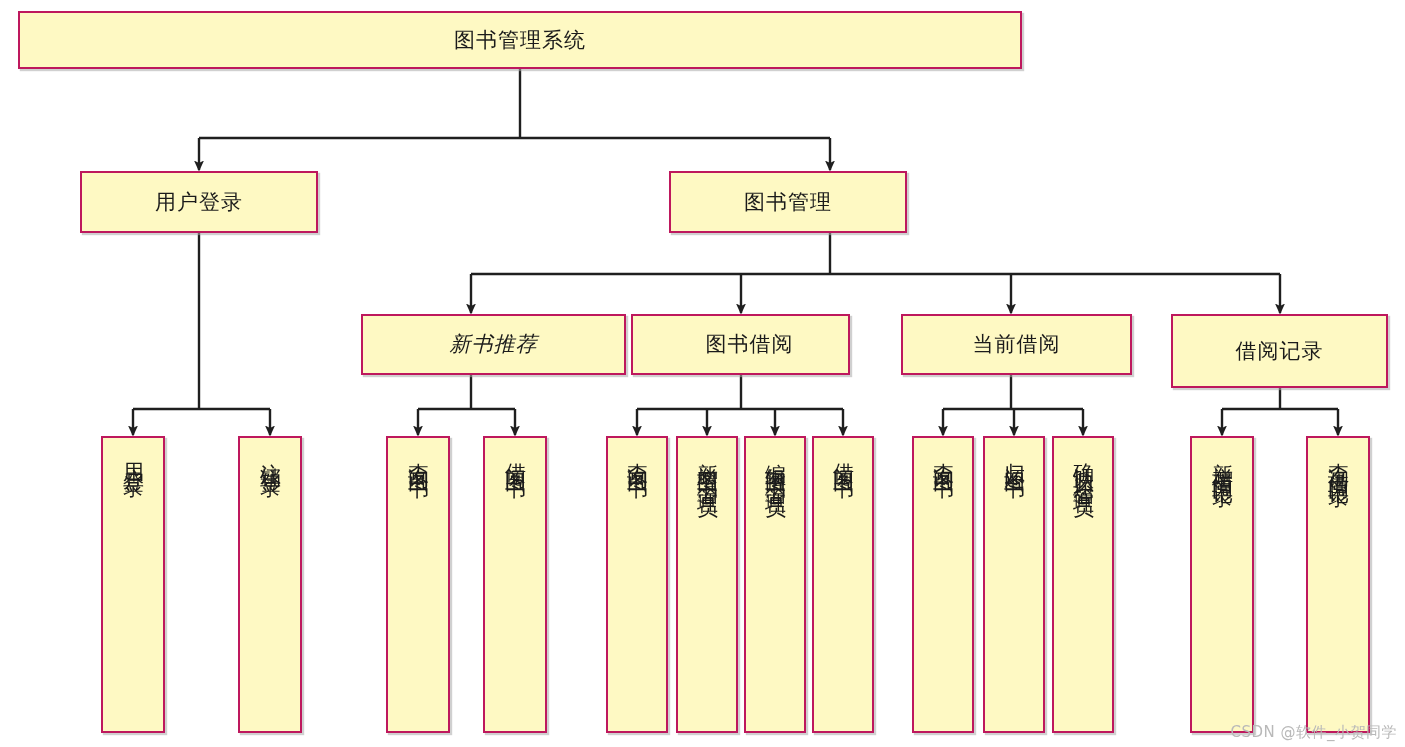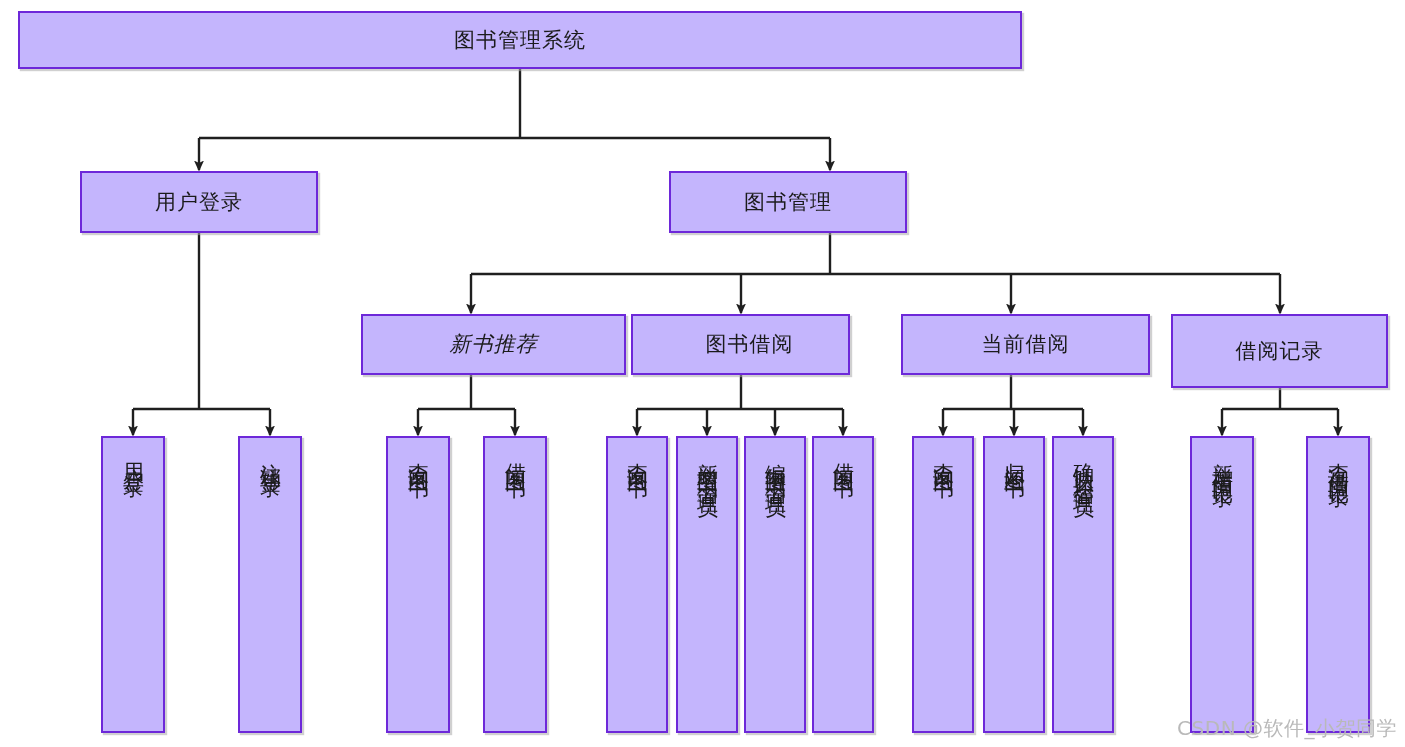--- a/index.html
+++ b/index.html
@@ -22,22 +22,22 @@
     position: absolute;
     left: 0;
     top: 0;
     width: 1405px;
     height: 747px;
     pointer-events: none;
   }
   .node {
     position: absolute;
     box-sizing: border-box;
-    background: #c4b5fd;
-    border: 2px solid #6d28d9;
+    background: #fef9c3;
+    border: 2px solid #be185d;
     box-shadow: 2px 2px 1px rgba(170,170,170,0.55);
     display: flex;
     align-items: center;
     justify-content: center;
     z-index: 2;
   }
   .node .cap {
     font-size: 21px;
     line-height: 1.15;
     color: #1b1b1b;
@@ -57,21 +57,21 @@
     white-space: normal;
     letter-spacing: 5px;
     font-size: 21px;
     line-height: 1;
     max-height: 280px;
   }
   #watermark {
     position: absolute;
     right: 8px;
     bottom: 5px;
-    font-size: 20px;
+    font-size: 15px;
     color: #b9b9b9;
     letter-spacing: 0.5px;
     z-index: 5;
     white-space: nowrap;
     margin-top: 40px;
   }
 </style>
 </head>
 <body>
 
@@ -129,21 +129,21 @@
       </div>
       <div class="node branch" style="left: 669px; top: 171px; width: 238px; height: 62px;">
         <span class="cap">图书管理</span>
       </div>
       <div class="node branch" style="left: 361px; top: 314px; width: 265px; height: 61px; font-style: italic;">
         <span class="cap">新书推荐</span>
       </div>
       <div class="node branch" style="left: 631px; top: 314px; width: 219px; height: 61px; padding-left: 18px;">
         <span class="cap">图书借阅</span>
       </div>
-      <div class="node branch" style="left: 901px; top: 314px; width: 249px; height: 61px;">
+      <div class="node branch" style="left: 901px; top: 314px; width: 231px; height: 61px;">
         <span class="cap">当前借阅</span>
       </div>
       <div class="node branch" style="left: 1171px; top: 314px; width: 217px; height: 74px;">
         <span class="cap">借阅记录</span>
       </div>
       <div class="node leaf" style="left: 101px; top: 436px; width: 64px; height: 297px;">
         <span class="cap">用户登录</span>
       </div>
       <div class="node leaf" style="left: 238px; top: 436px; width: 64px; height: 297px;">
         <span class="cap">注销登录</span>

